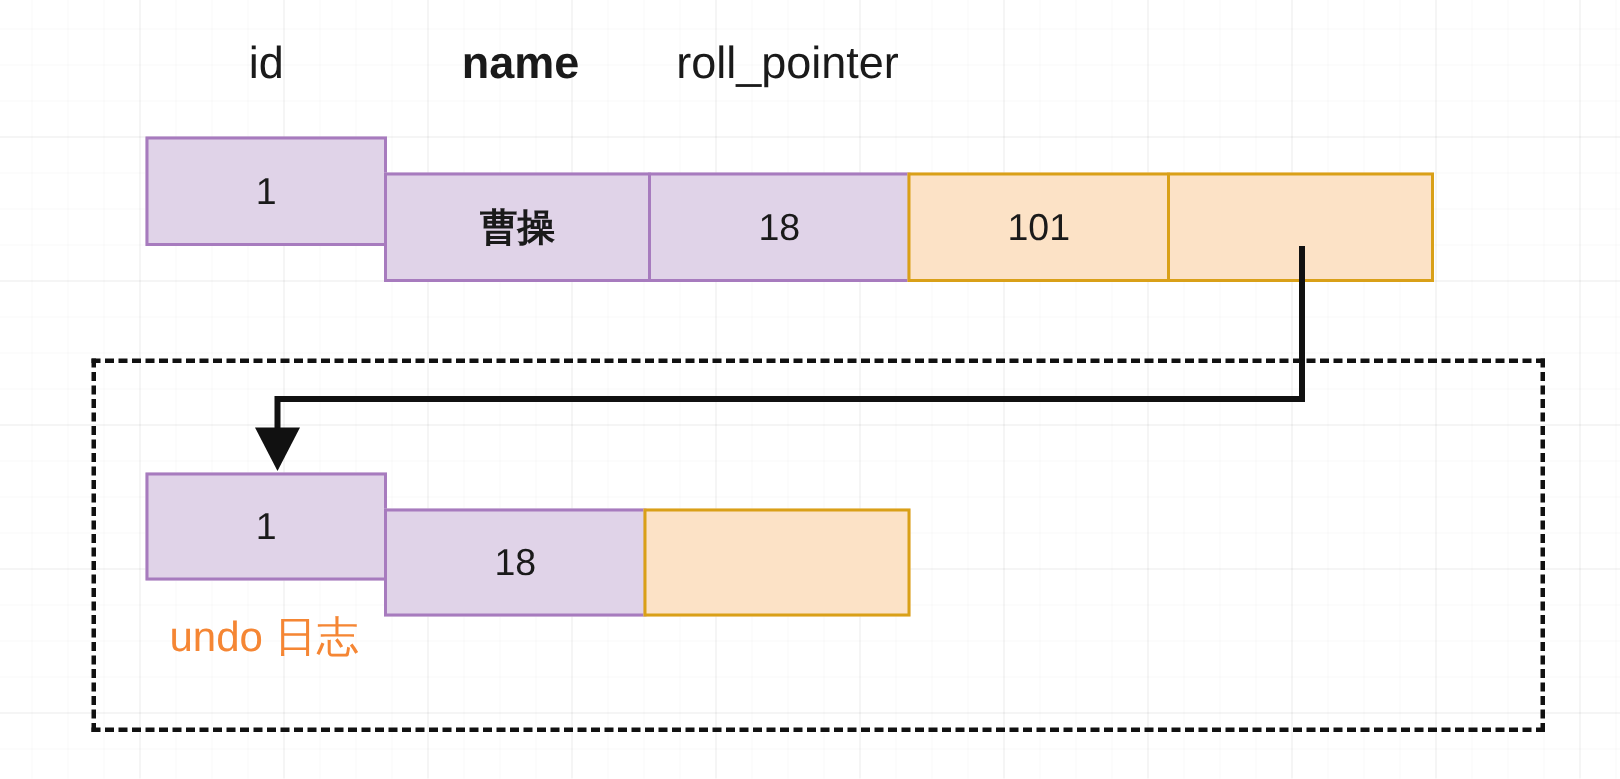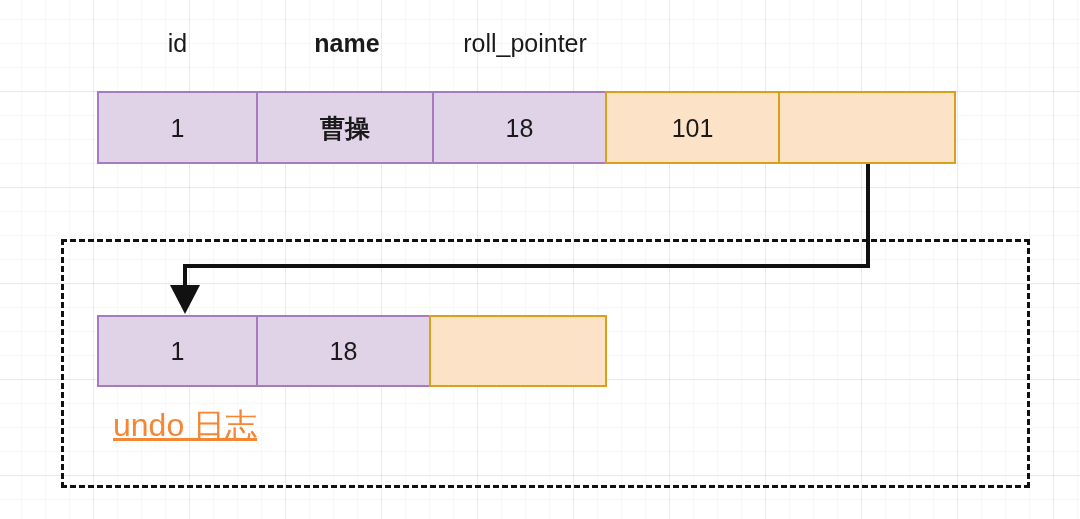--- a/index.html
+++ b/index.html
@@ -38,21 +38,21 @@
     left: 97px;
     top: 22px;
     width: 859px;
     height: 42px;
     display: flex;
     align-items: center;
   }
   .col-header {
     text-align: center;
     color: #1a1a1a;
-    font-size: 25px;
+    font-size: 30px;
     line-height: 28px;
     white-space: nowrap;
   }
 
   
   .record-row {
     position: absolute;
     display: flex;
     box-sizing: border-box;
   }
@@ -70,20 +70,21 @@
   .cell.purple {
     background-color: #E0D3E8;
     border: 2px solid #A77BBE;
   }
   .cell.orange {
     background-color: #FCE2C6;
     border: 2px solid #D9A018;
   }
   .cell + .cell {
     margin-left: -2px;
+    margin-top: 24px;
   }
 
   
   .w-id          { width: 161px; }
   .w-name        { width: 178px; font-weight: bold; }
   .w-age         { width: 175px; }
   .w-trx         { width: 175px; }
   .w-roll        { width: 178px; }
 
   #row-current { left: 97px; top: 91px; width: 859px; height: 73px; }
@@ -96,25 +97,24 @@
     top: 239px;
     width: 969px;
     height: 249px;
     box-sizing: border-box;
     border: 3px dashed #111111;
   }
   #undo-log-label {
     position: absolute;
     left: 113px;
     top: 410px;
-    font-size: 32px;
+    font-size: 28px;
     line-height: 30px;
     color: #F58634;
     white-space: nowrap;
-    text-decoration: underline;
   }
 
   
   #roll-pointer-arrow {
     position: absolute;
     left: 0;
     top: 0;
     width: 1080px;
     height: 519px;
     pointer-events: none;

